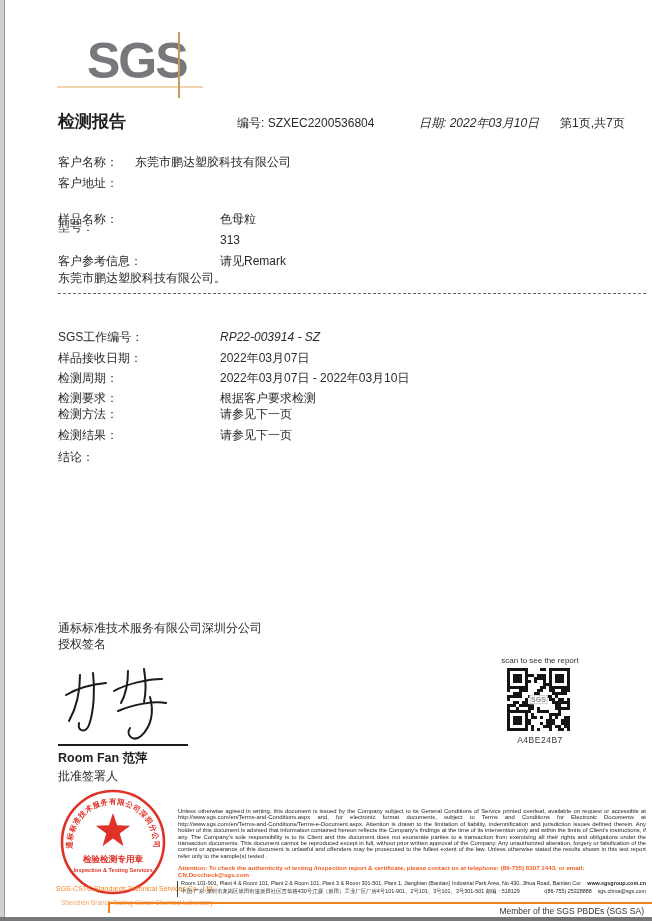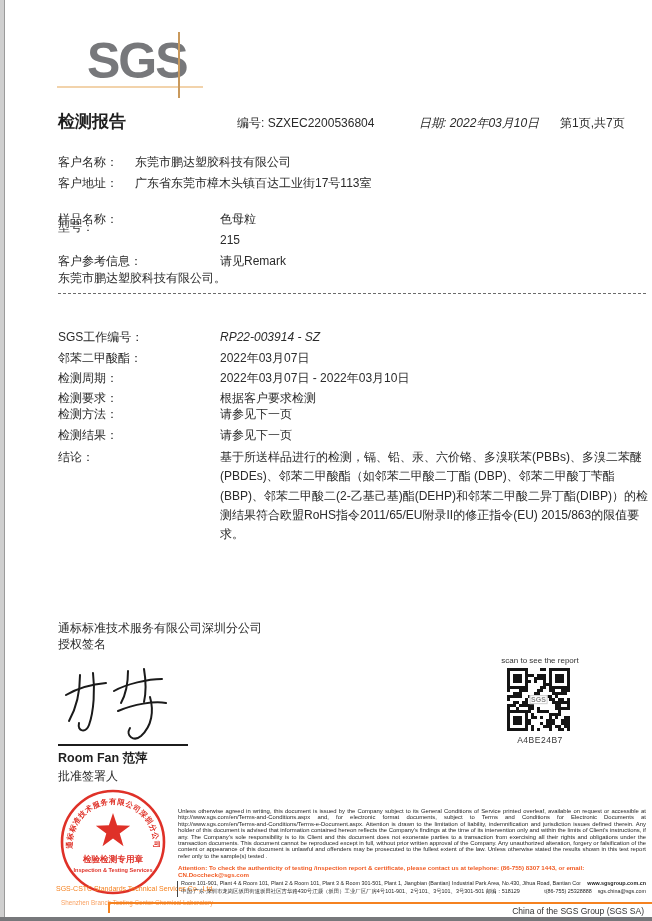--- a/index.html
+++ b/index.html
@@ -70,47 +70,45 @@
   </div>
   <div class="abs meta" style="left:419px;top:115px;font-style:italic;">
     <span>日期:</span>
     <span>2022年03月10日</span>
   </div>
   <div class="abs meta" style="left:560px;top:115px;">第1页,共7页</div>
 
   <div class="abs txt" style="left:58px;top:155px;">客户名称：</div>
   <div class="abs txt" style="left:135px;top:155px;">东莞市鹏达塑胶科技有限公司</div>
   <div class="abs txt" style="left:58px;top:176px;">客户地址：</div>
-  <div class="abs txt" style="left:135px;top:176px;">广东省东莞市樟木头镇百达工业街17号113室</div>
 
   <div class="abs txt" style="left:58px;top:212px;">样品名称：</div>
   <div class="abs txt" style="left:220px;top:212px;">色母粒</div>
   <div class="abs txt" style="left:58px;top:220px;">型号：</div>
-  <div class="abs txt" style="left:220px;top:233px;">215</div>
+  <div class="abs txt" style="left:220px;top:233px;">313</div>
   <div class="abs txt" style="left:58px;top:254px;">客户参考信息：</div>
   <div class="abs txt" style="left:220px;top:254px;text-align:center;">请见Remark</div>
   <div class="abs txt" style="left:58px;top:271px;">东莞市鹏达塑胶科技有限公司。</div>
 
   <div class="abs dash-sep" style="left:58px;top:293px;width:588px;"></div>
 
   <div class="abs txt" style="left:58px;top:330px;">SGS工作编号：</div>
   <div class="abs txt" style="left:220px;top:330px;font-style:italic;">RP22-003914 - SZ</div>
-  <div class="abs txt" style="left:58px;top:351px;">邻苯二甲酸酯：</div>
+  <div class="abs txt" style="left:58px;top:351px;">样品接收日期：</div>
   <div class="abs txt" style="left:220px;top:351px;">2022年03月07日</div>
   <div class="abs txt" style="left:58px;top:371px;">检测周期：</div>
   <div class="abs txt" style="left:220px;top:371px;">2022年03月07日 - 2022年03月10日</div>
   <div class="abs txt" style="left:58px;top:391px;">检测要求：</div>
   <div class="abs txt" style="left:220px;top:391px;">根据客户要求检测</div>
   <div class="abs txt" style="left:58px;top:407px;">检测方法：</div>
   <div class="abs txt" style="left:220px;top:407px;">请参见下一页</div>
   <div class="abs txt" style="left:58px;top:428px;">检测结果：</div>
   <div class="abs txt" style="left:220px;top:428px;">请参见下一页</div>
 
   <div class="abs txt" style="left:58px;top:450px;">结论：</div>
-  <div class="abs conclusion-text" style="left:220px;top:448px;width:428px;">基于所送样品进行的检测，镉、铅、汞、六价铬、多溴联苯(PBBs)、多溴二苯醚(PBDEs)、邻苯二甲酸酯（如邻苯二甲酸二丁酯 (DBP)、邻苯二甲酸丁苄酯(BBP)、邻苯二甲酸二(2-乙基己基)酯(DEHP)和邻苯二甲酸二异丁酯(DIBP)）的检测结果符合欧盟RoHS指令2011/65/EU附录II的修正指令(EU) 2015/863的限值要求。</div>
 
   <div class="abs txt" style="left:58px;top:621px;">通标标准技术服务有限公司深圳分公司</div>
   <div class="abs txt" style="left:58px;top:637px;">授权签名</div>
 
   <svg class="abs" style="left:60px;top:663px;" width="132" height="80" viewBox="0 0 132 80">
     <g fill="none" stroke="#1a1a1a" stroke-width="2" stroke-linecap="round" stroke-linejoin="round">
       <path d="M6,32 C18,25 34,21 46,20"></path>
       <path d="M20,12 C20,24 18,42 9,58"></path>
       <path d="M33,10 C35,26 34,48 29,62 C26,70 17,69 19,60"></path>
       <path d="M54,28 C66,21 88,16 102,16"></path>
@@ -392,15 +390,15 @@
     <span style="font-weight:bold;">www.sgsgroup.com.cn</span>
   </div>
   <div class="abs addr addr-row" style="left:181px;top:888px;width:465px;">
     <span style="flex:1;overflow:hidden;">中国·广东·深圳市龙岗区坂田街道坂田社区吉华路430号江灏（坂田）工业厂区厂房4号101-901、2号101、3号101、3号301-501 邮编：518129</span>
     <span>t(86-755) 25328888</span>
     <span>sgs.china@sgs.com</span>
   </div>
 
   <div class="abs orange-rule" style="left:108px;top:902px;width:544px;height:2px;"></div>
   <div class="abs orange-rule" style="left:108px;top:902px;width:2px;height:11px;"></div>
-  <div class="abs member" style="right:8px;top:906px;">China of the SGS Group (SGS SA)</div>
+  <div class="abs member" style="right:8px;top:906px;">Member of the SGS PBDEs (SGS SA)</div>
 
 </div>
 
 </body></html>

